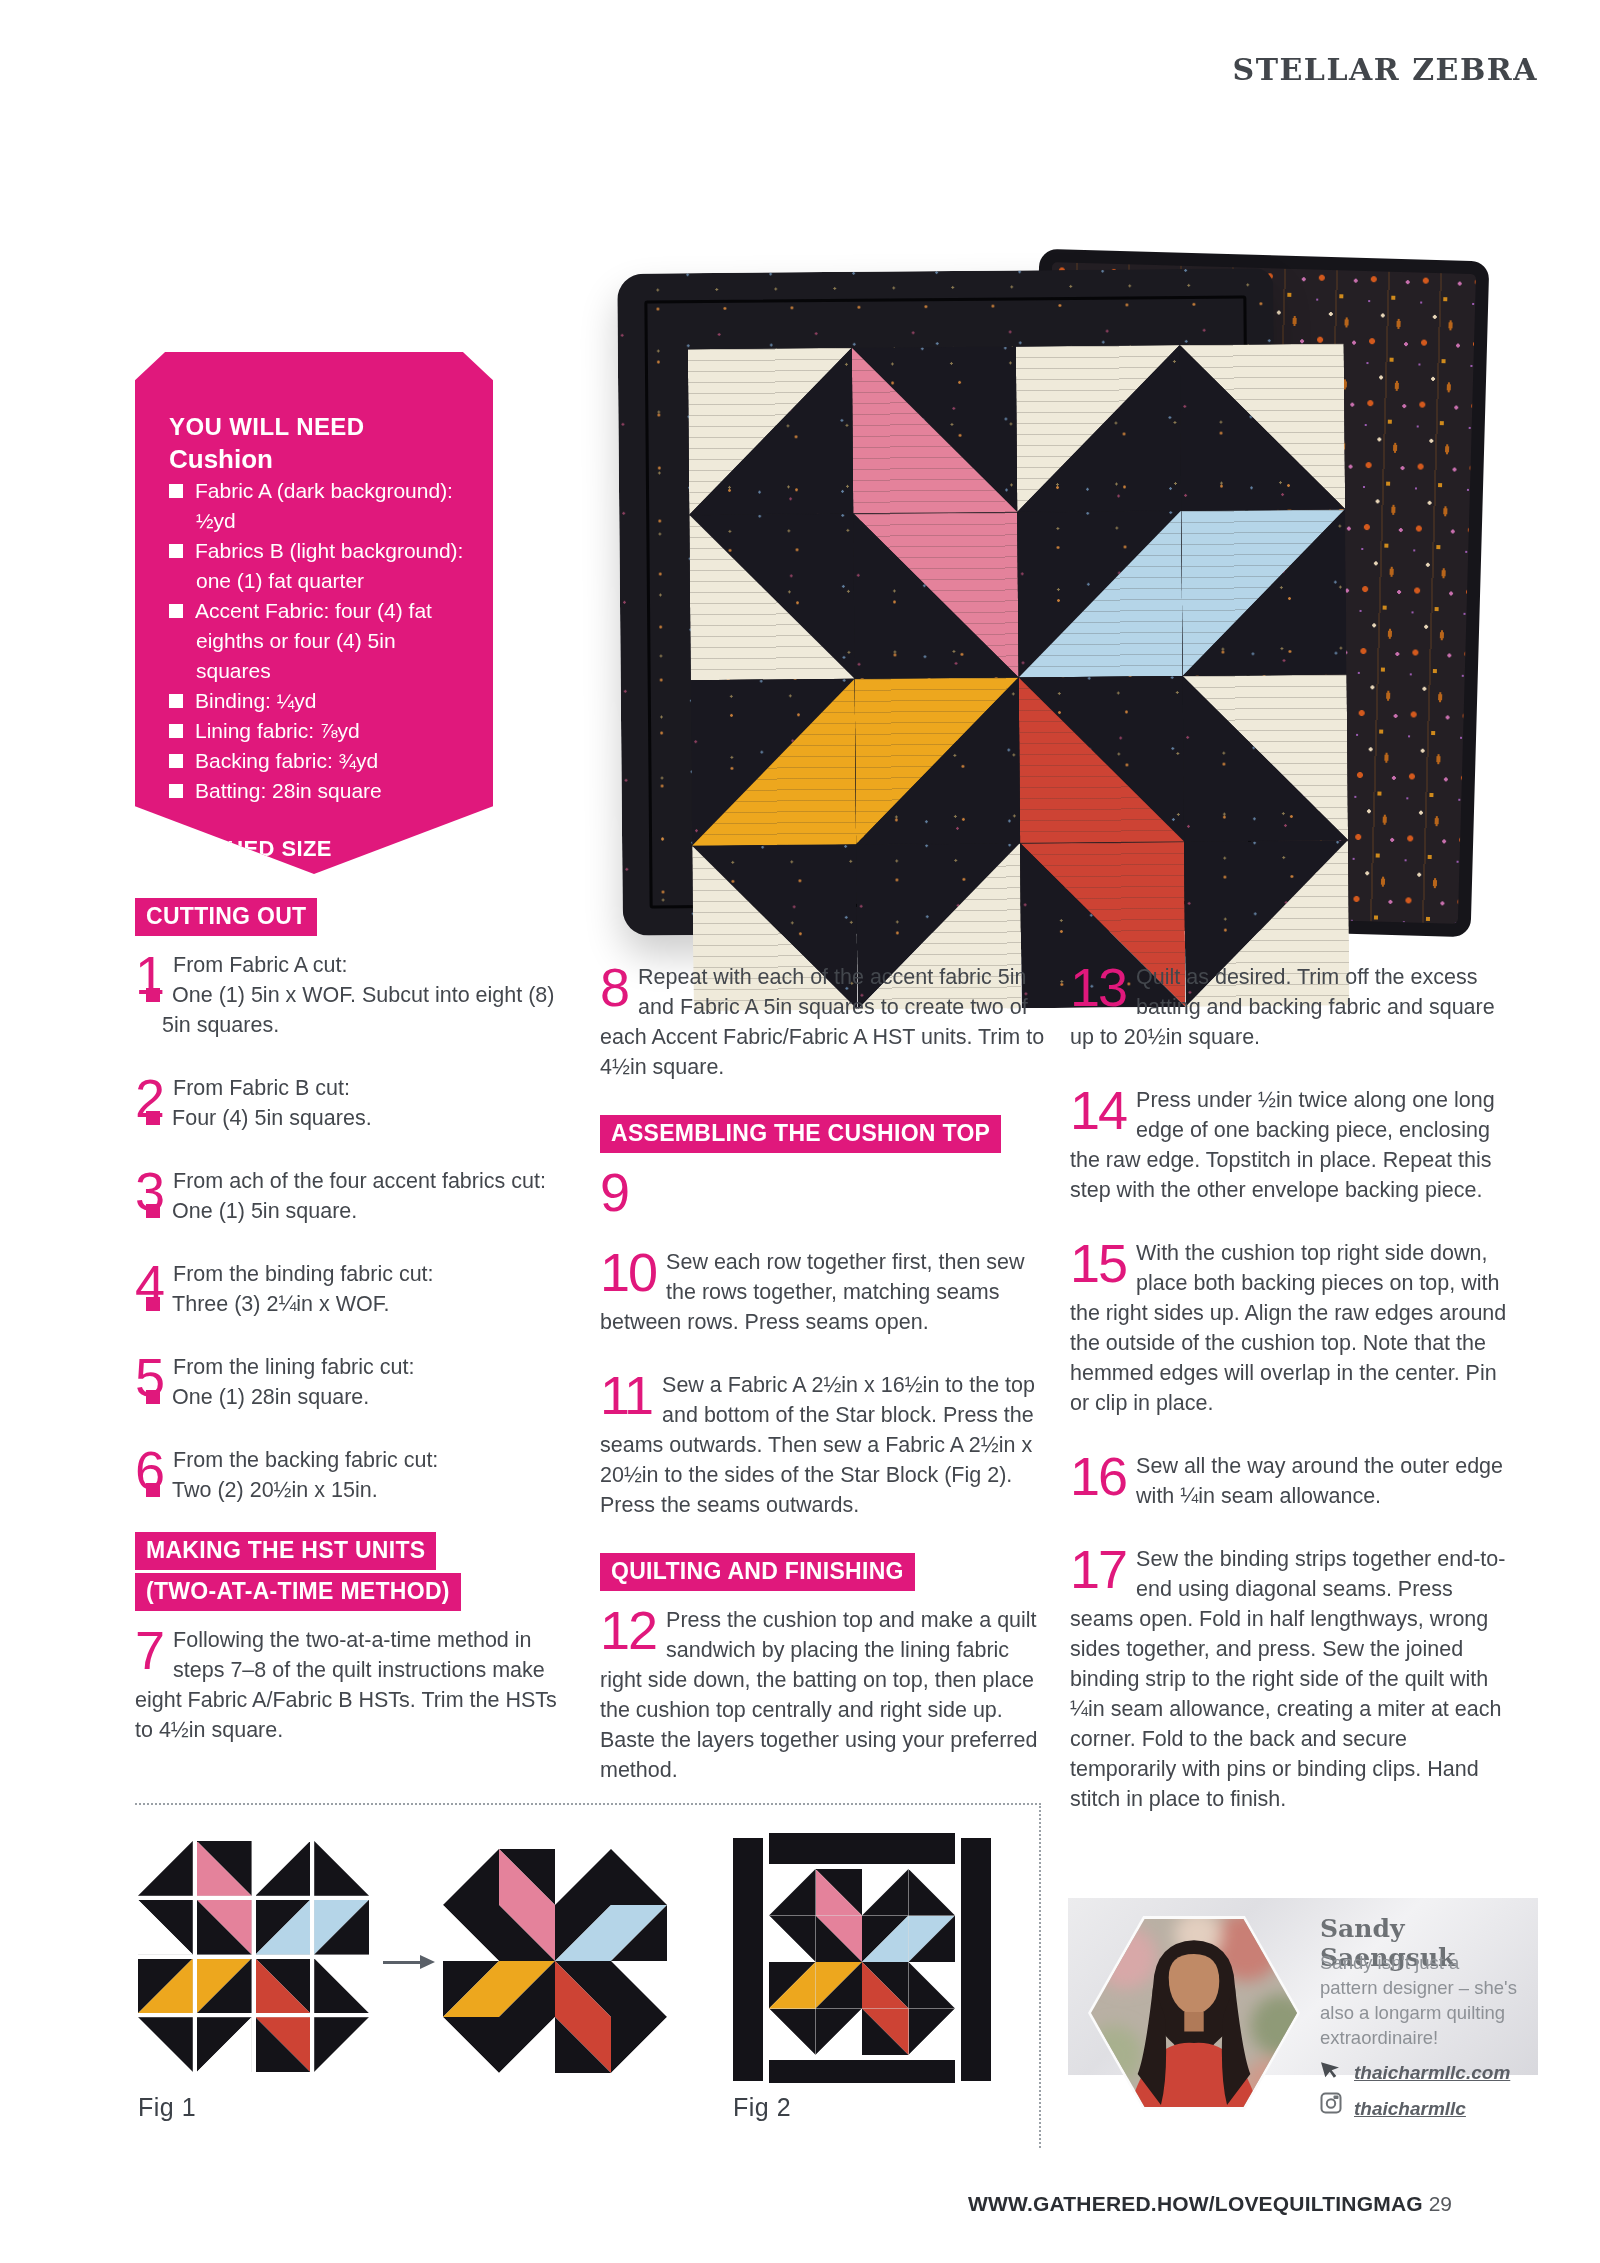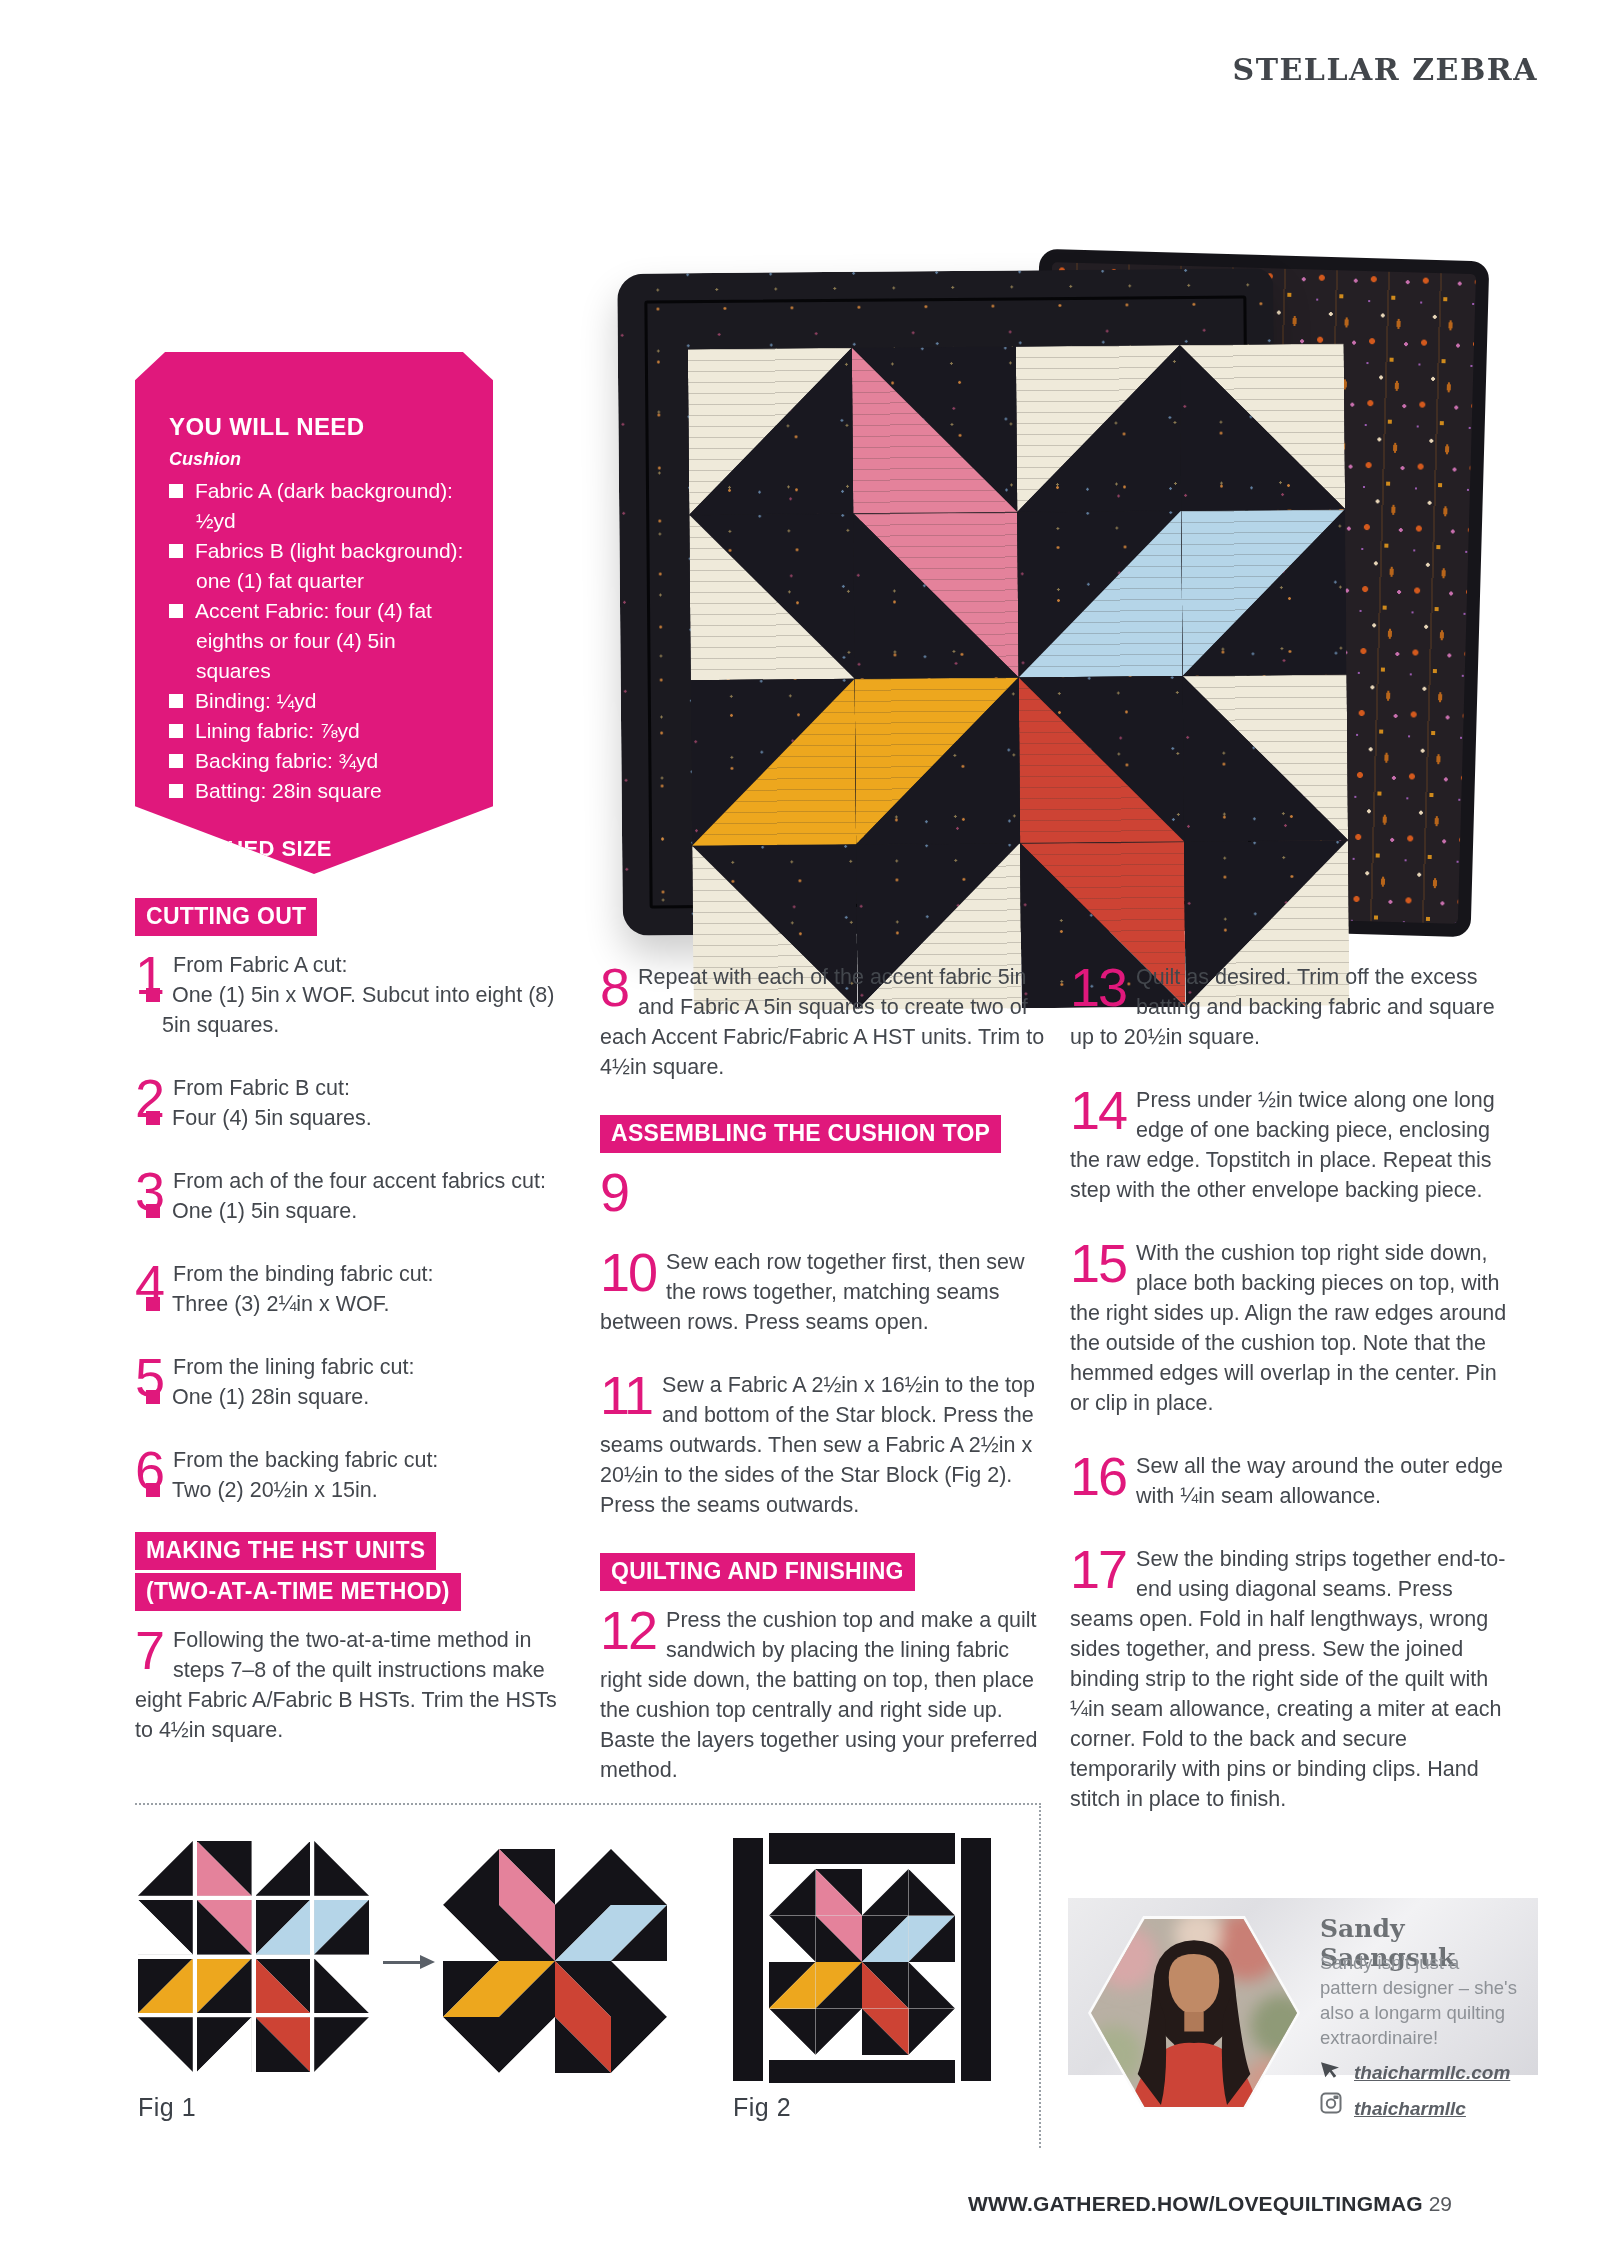--- a/index.html
+++ b/index.html
@@ -15,21 +15,21 @@
   .masthead{position:absolute;top:52px;right:62px;
     font-family:"DejaVu Serif",serif;font-weight:700;font-size:30px;
     letter-spacing:1.5px;color:#42464b;}
 
   
   .ywn{position:absolute;left:135px;top:352px;width:358px;height:522px;
     background:var(--mag);color:#fff;
     clip-path:polygon(0 5.4%,8.4% 0,91.6% 0,100% 5.4%,100% 87%,50% 100%,0 87%);
     padding:60px 22px 0 34px;font-size:21px;line-height:30px;}
   .ywn-h{font-size:24px;font-weight:700;letter-spacing:.4px;margin-bottom:2px;}
-  .ywn-sub{font-size:18px;font-weight:700;margin-bottom:2px;font-style:italic;}
+  .ywn-sub{font-size:26px;font-weight:700;margin-bottom:2px;}
   .ywn .bullet{padding-left:27px;text-indent:-27px;}
   .ywn .sq{background:#fff;}
   .ywn-gap{height:28px;}
 
   .bullet{padding-left:27px;text-indent:-27px;}
   .sq{display:inline-block;width:14px;height:14px;background:var(--mag);
       margin-right:12px;vertical-align:baseline;text-indent:0;}
 
   
   .photo{position:absolute;left:600px;top:215px;width:880px;height:720px;}

